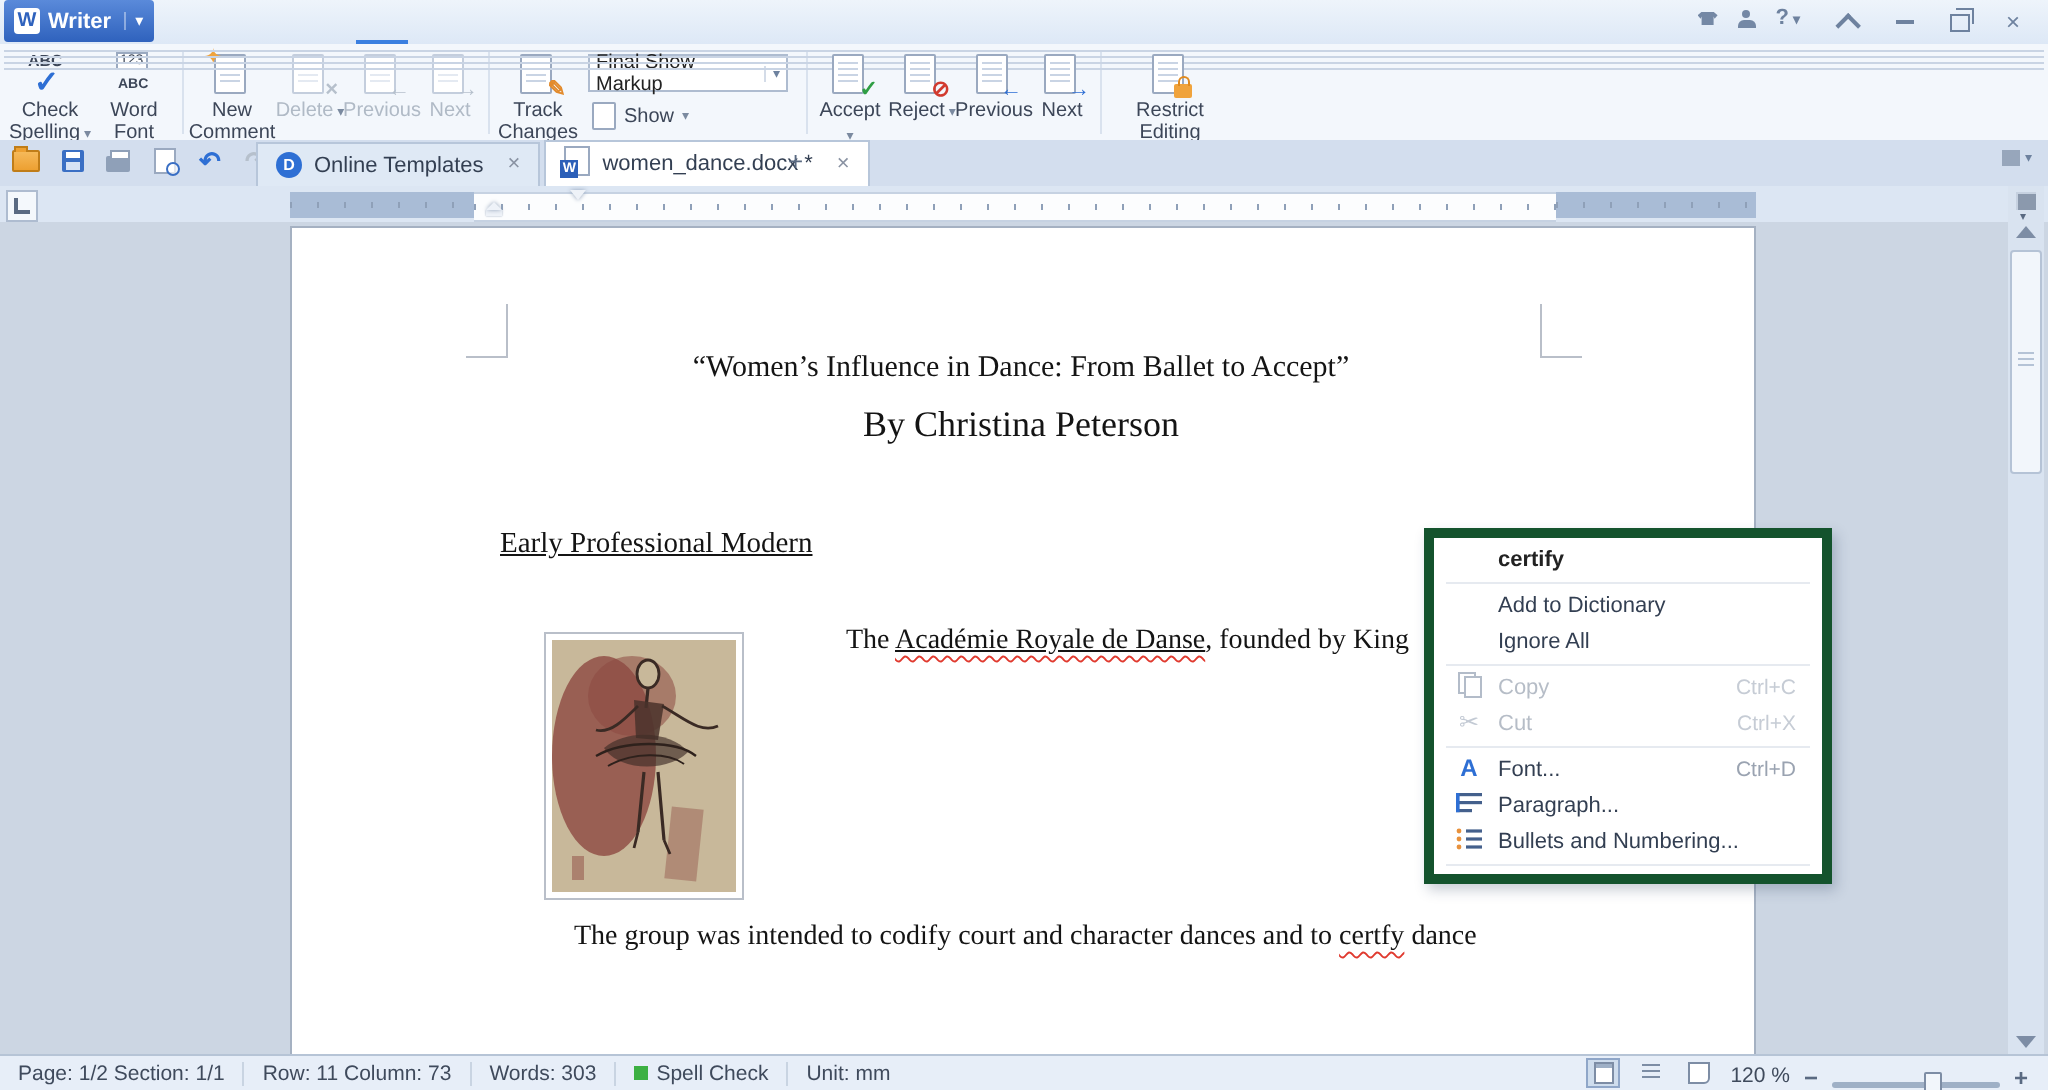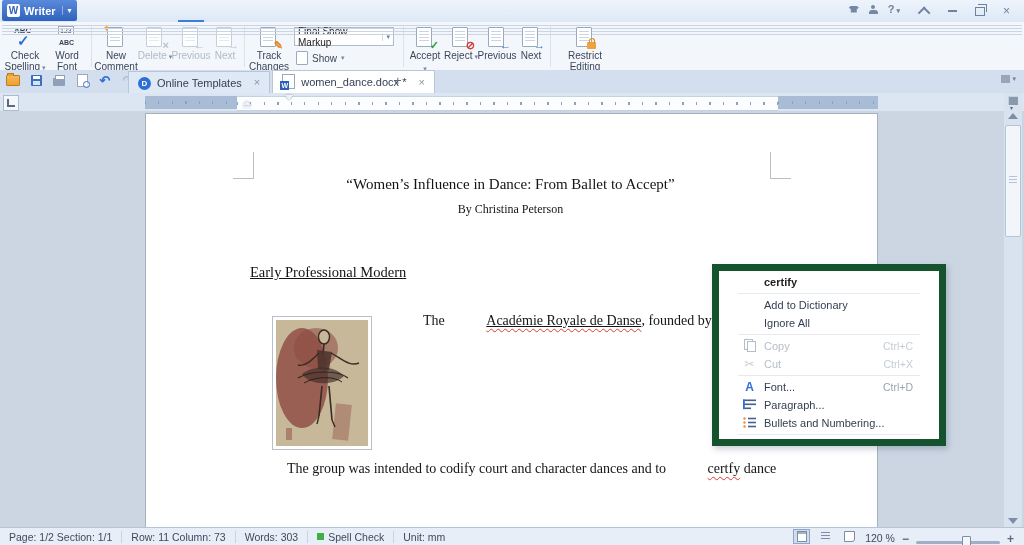--- a/index.html
+++ b/index.html
@@ -115,31 +115,31 @@
   .vnum{position:absolute;left:0;width:13px;text-align:center;transform:translateY(-50%);font-size:8px;color:#5d6d88;}
 
   
   .docarea{position:absolute;top:111px;left:0;right:0;bottom:17px;background:#ccd6e3;}
   .page{position:absolute;left:145px;top:2px;width:731px;bottom:0;background:#fff;border:1px solid #a5b1c2;border-bottom:none;}
   .doc-layer{position:absolute;inset:0;}
   .bmark-l{position:absolute;left:233px;top:152px;width:20px;height:26px;border-right:1px solid #b9bfc9;border-bottom:1px solid #b9bfc9;}
   .bmark-r{position:absolute;left:770px;top:152px;width:20px;height:26px;border-left:1px solid #b9bfc9;border-bottom:1px solid #b9bfc9;}
   .serif{font-family:"Liberation Serif",serif;color:#141414;}
   .doc-title{position:absolute;left:145px;width:731px;top:176px;text-align:center;font-size:15px;}
-  .doc-byline{position:absolute;left:145px;width:731px;top:202px;text-align:center;font-size:12px;}
+  .doc-byline{position:absolute;left:145px;width:731px;top:202px;text-align:center;font-size:18px;}
   .doc-heading{position:absolute;left:250px;top:264px;font-size:14.5px;text-decoration:underline;}
   .docline{position:absolute;font-family:"Liberation Serif",serif;font-size:14px;color:#141414;white-space:nowrap;}
   .docline.stretch{width:527px;white-space:normal;text-align:justify;text-align-last:justify;}
   .dlink{text-decoration:underline;}
-  .squig{text-decoration:underline wavy #e03a2f 1px;text-underline-offset:2.5px;margin-left:38px;}
+  .squig{text-decoration:underline wavy #e03a2f 1px;text-underline-offset:2.5px;}
   .art{position:absolute;left:272px;top:316px;width:100px;height:134px;background:#fff;border:1px solid #b9bfc9;padding:3px;box-sizing:border-box;}
 
   
-  .ctx{position:absolute;left:712px;top:264px;width:186px;background:#fff;border:7px solid #14532d;
-       box-shadow:2px 3px 6px rgba(40,60,90,.25);padding:2px 17px;z-index:50;}
+  .ctx{position:absolute;left:712px;top:264px;width:186px;background:#fff;border:5px solid #14532d;
+       box-shadow:2px 3px 6px rgba(40,60,90,.25);padding:2px 4px;z-index:50;}
   .menu-item{height:18px;display:flex;align-items:center;font-size:11px;color:#333f52;padding:0 9px 0 5px;}
   .menu-item.bold .mi-label{font-weight:bold;color:#222;}
   .menu-item.disabled{color:#b6bdc7;}
   .menu-item.disabled .mi-shortcut{color:#c6ccd5;}
   .mi-icon{width:17px;margin-right:6px;text-align:center;font-size:11px;line-height:11px;}
   .mi-label{flex:1;}
   .mi-shortcut{color:#9aa3b1;font-size:10.5px;}
   .menu-sep{height:1px;background:#e6eaf0;margin:2px 2px;}
   .ic-cut{color:#9aa4b2;font-size:12px;} .menu-item.disabled .ic-cut{color:#c3cad4;}
   .ic-font{color:#2e6fd4;font-weight:bold;font-size:12px;}

